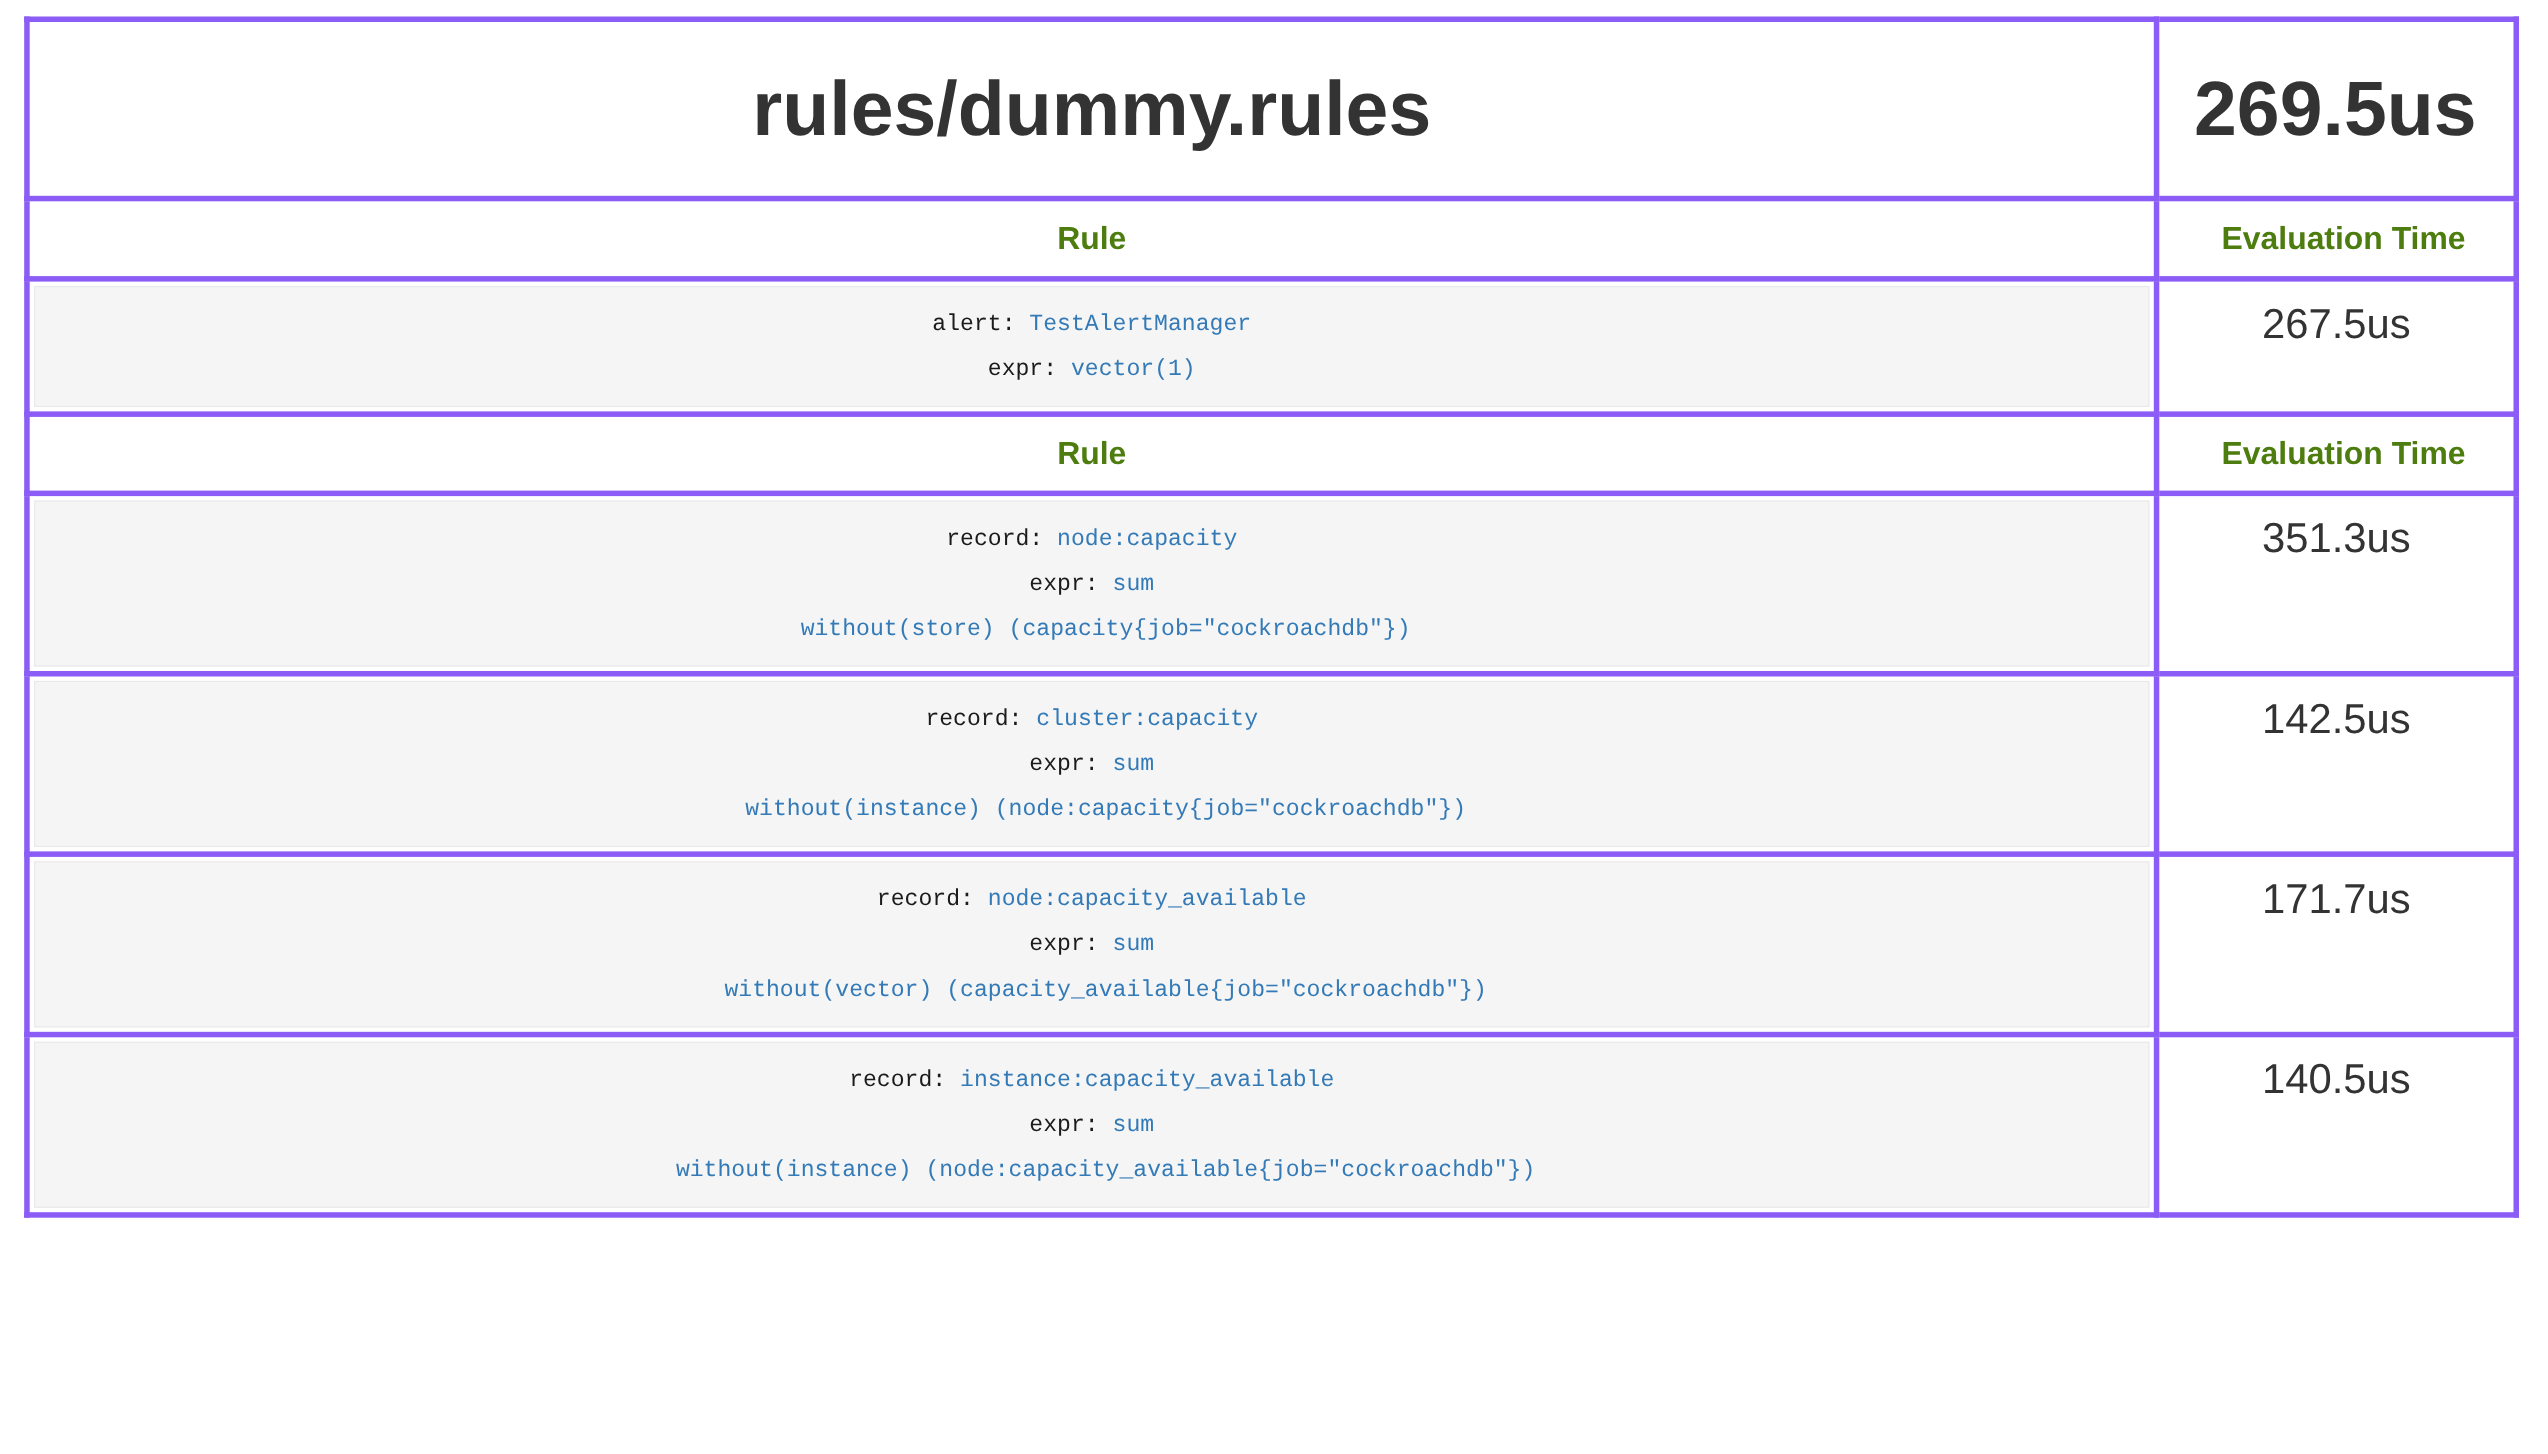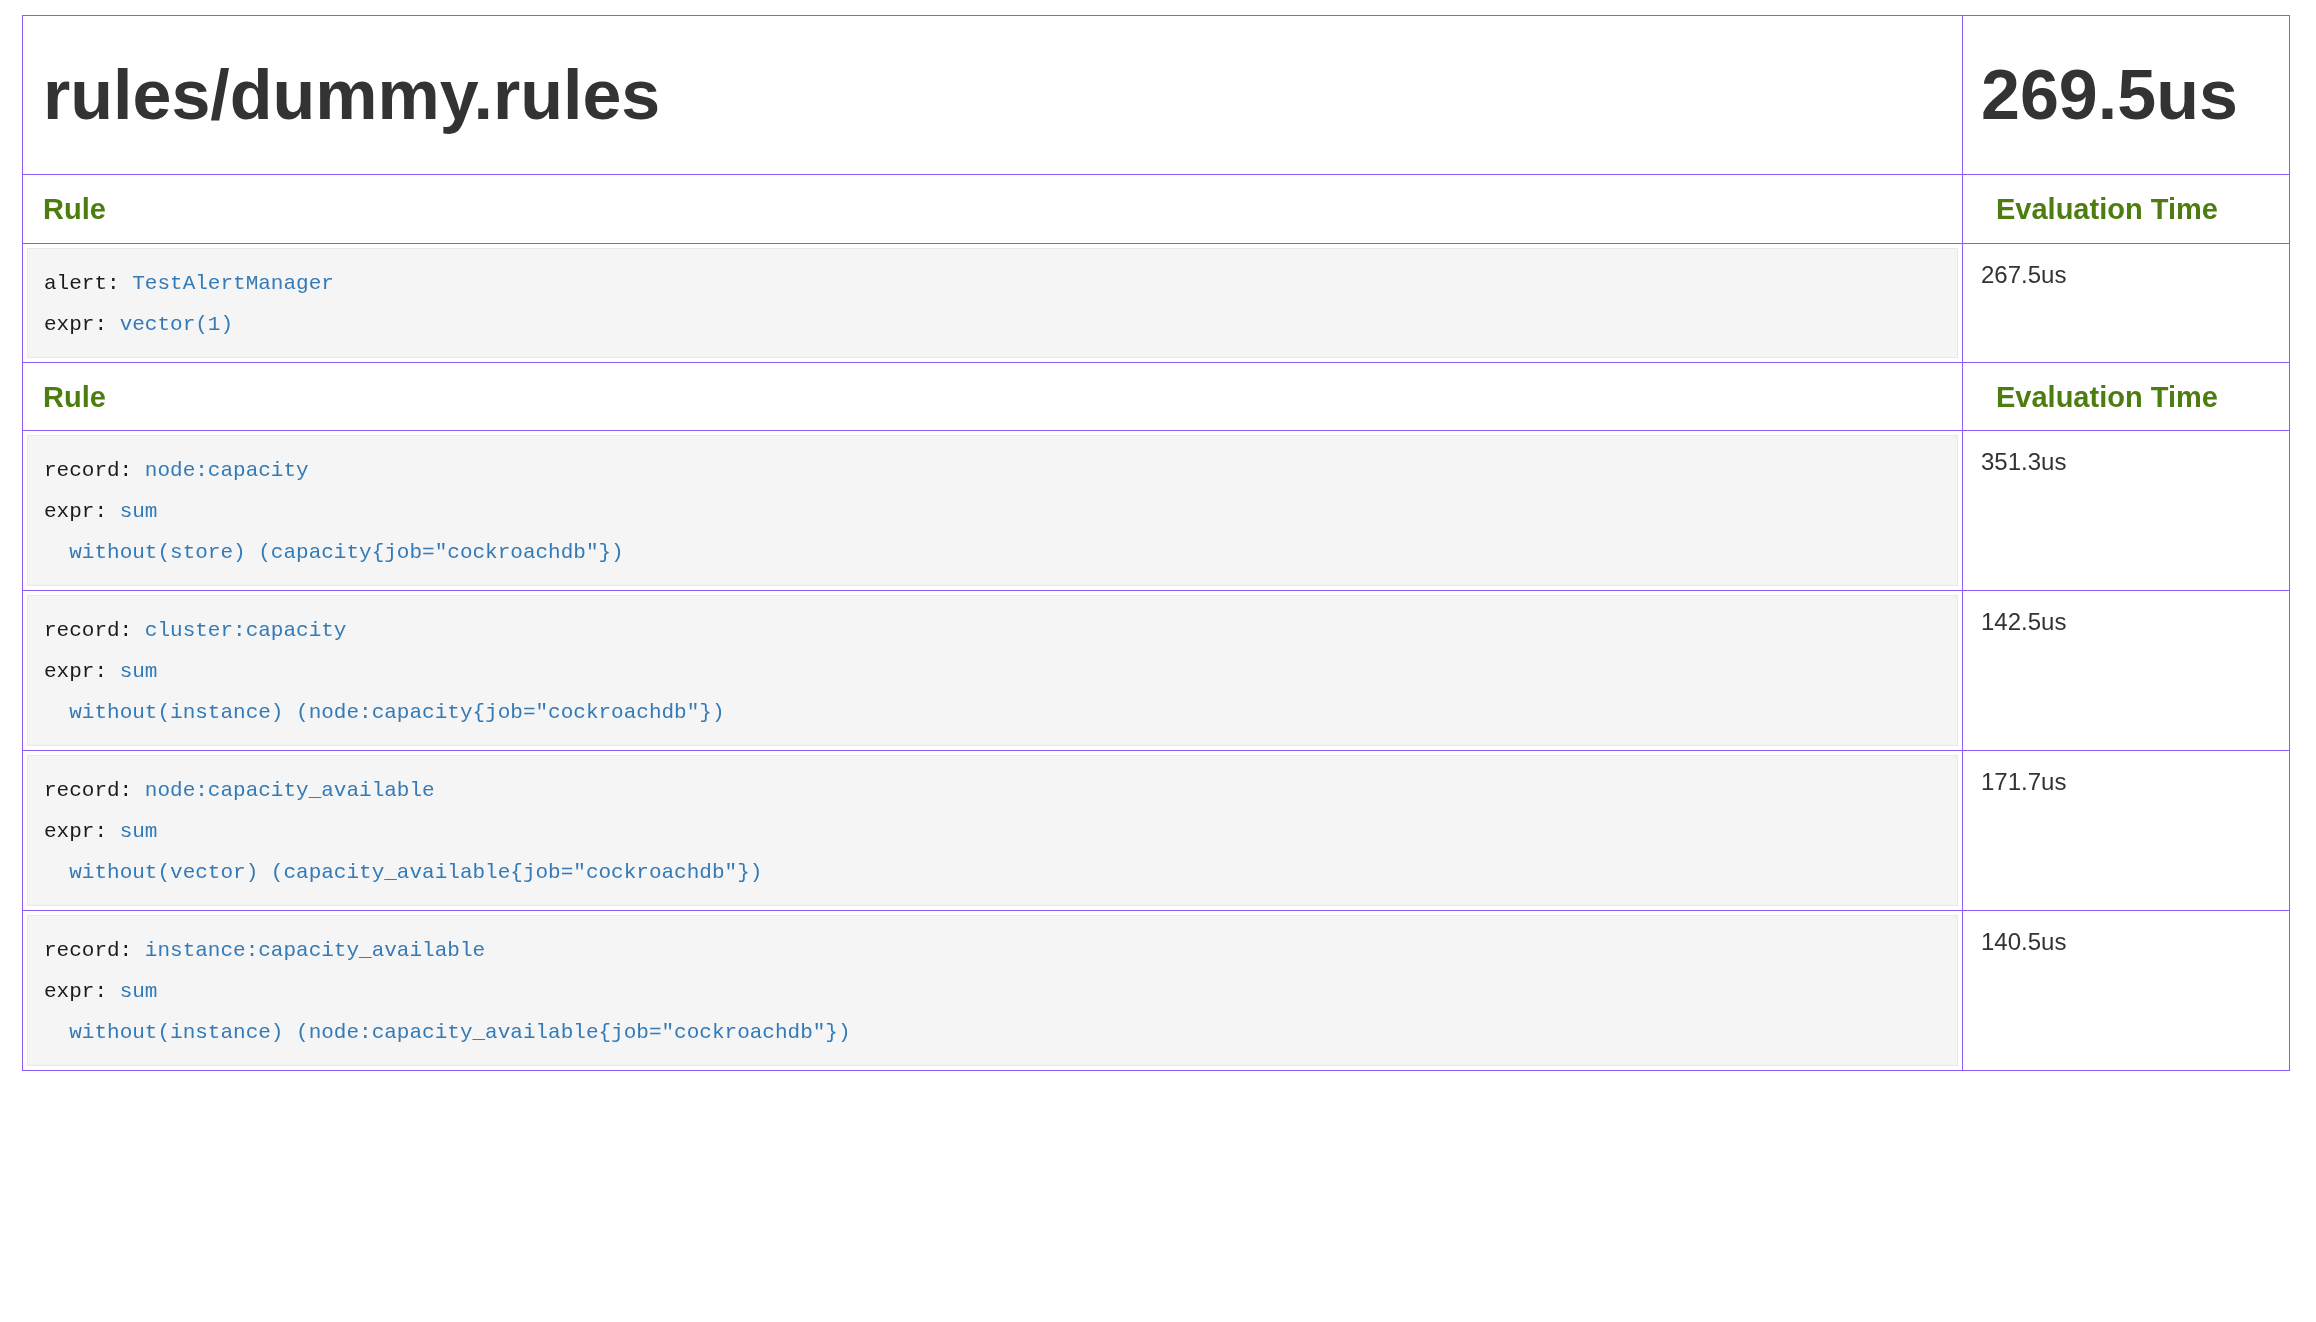--- a/index.html
+++ b/index.html
@@ -26,23 +26,24 @@
     line-height: 1.15;
   }
   table.rules-table {
     margin-top: 15px;
     border-collapse: collapse;
     table-layout: fixed;
     width: 2268px;
     background: #fff;
   }
   .rules-table td {
-    border: 1px solid #8b5cf6;
+    border: 5px solid #8b5cf6;
     vertical-align: top;
     background: #fff;
+    text-align: center;
   }
   col.col-time { width: 327px; }
 
   
   td.group-name-cell, td.group-time-cell {
     padding: 40px 20px 38px 20px;
     vertical-align: middle;
   }
   td.group-time-cell { padding-left: 18px; }
   .group-name, .group-eval-time {
@@ -77,21 +78,21 @@
     white-space: pre;
     overflow: hidden;
   }
   a.code-link {
     color: #337ab7;
     text-decoration: none;
     cursor: pointer;
   }
   td.eval-cell {
     padding: 17px 18px;
-    font-size: 24px;
+    font-size: 38px;
     color: #333;
     line-height: 1.2;
   }
 </style>
 </head>
 <body>
 
 <div class="container">
 
   <table class="rules-table">

